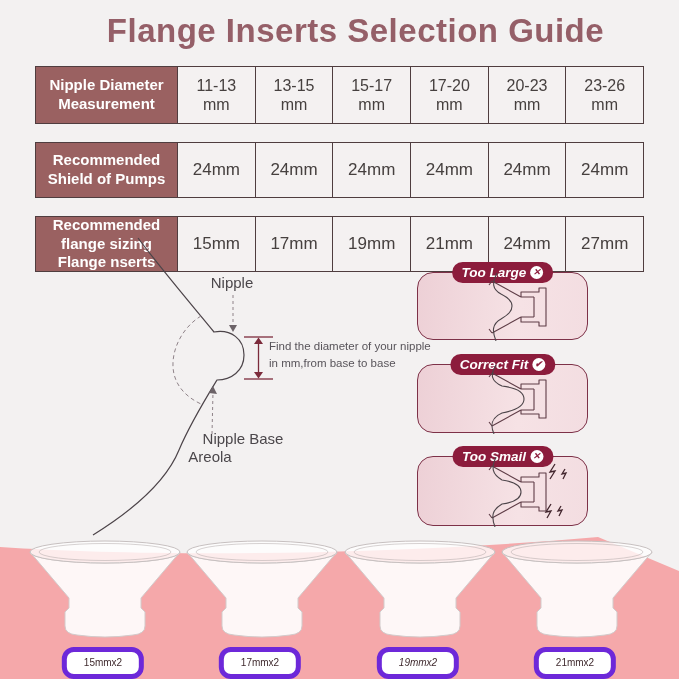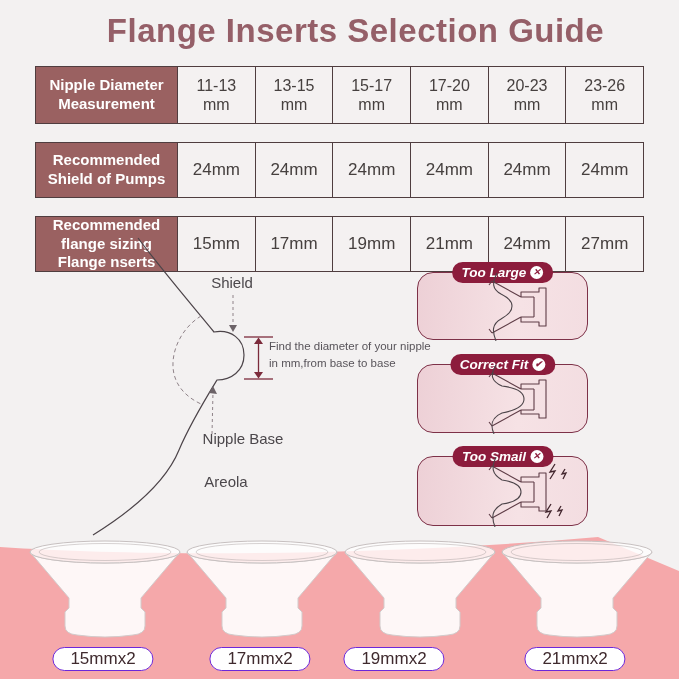--- a/index.html
+++ b/index.html
@@ -36,22 +36,22 @@
          background:#8c1c3c;color:#fff;border-radius:11px;height:21px;
          display:flex;align-items:center;gap:4px;padding:0 10px;
          font-size:13.5px;font-weight:bold;white-space:nowrap;font-style:italic;}
   .badge .circ{display:inline-flex;align-items:center;justify-content:center;
          width:13px;height:13px;border-radius:50%;background:#fff;color:#8c1c3c;
          font-size:9px;font-weight:bold;line-height:1;}
 
   
   #bottom-svg{position:absolute;left:0;top:530px;}
   .pill{position:absolute;top:647px;transform:translateX(-50%);
-        background:#ffffff;border:1px solid #6d28d9;border-radius:12px;
-        height:22px;line-height:22px;padding:0 17px;font-size:17px;color:#3f2a2e;white-space:nowrap;text-align:right;}
+        background:#ffffff;border:5px solid #6d28d9;border-radius:12px;
+        height:22px;line-height:22px;padding:0 17px;font-size:10px;color:#3f2a2e;white-space:nowrap;text-align:right;}
 
   #diagram-svg{position:absolute;left:0;top:0;pointer-events:none;}
 </style>
 </head>
 <body>
 
 <div id="stage">
 
   <div class="title">Flange Inserts Selection Guide</div>
 
@@ -122,21 +122,21 @@
     </g>
     <g transform="translate(577,22)">
       <path d="M-75,0 A75,11 0 0 0 75,0 L36,46 L36,56 L40,60 L40,74 Q40,82 28,83 Q0,87 -28,83 Q-40,82 -40,74 L-40,60 L-36,56 L-36,46 Z" fill="rgba(255,255,255,0.9)" stroke="#d2cbcb" stroke-width="1"></path>
       <ellipse cx="0" cy="0" rx="75" ry="11" fill="rgba(255,255,255,0.78)" stroke="#c7c0c0" stroke-width="1"></ellipse>
       <ellipse cx="0" cy="0" rx="66" ry="8.5" fill="none" stroke="rgba(170,163,163,0.6)" stroke-width="0.8"></ellipse>
     </g>
   </svg>
 
   <div class="pill" style="left:103px;">15mmx2</div>
   <div class="pill" style="left:260px;">17mmx2</div>
-  <div class="pill" style="left:394px;">19mmx2</div>
+  <div class="pill" style="left:418px;font-style:italic;">19mmx2</div>
   <div class="pill" style="left:575px;">21mmx2</div>
 
   <div class="fit-card" style="top:272px;height:68px;">
     <div class="badge">
       <span>Too Large</span>
       <span class="circ">✕</span>
     </div>
     <svg width="171" height="68" viewBox="0 0 171 68">
       <g fill="none" stroke="#5f3d47" stroke-width="1.1" stroke-linejoin="round">
         <path d="M74,8 L103,24 M74,60 L103,44 M74,8 L71,12 M74,60 L71,56"></path>
@@ -192,21 +192,21 @@
     <polygon points="209,393 217,394 213,386" fill="#6c6368"></polygon>
     <g stroke="#7c2b3b" stroke-width="1.3">
       <path d="M244,337 L273,337"></path>
       <path d="M244,379 L273,379"></path>
       <path d="M258.5,342 L258.5,374"></path>
     </g>
     <polygon points="254,344 263,344 258.5,337.5" fill="#7c2b3b"></polygon>
     <polygon points="254,372 263,372 258.5,378.5" fill="#7c2b3b"></polygon>
   </svg>
 
-  <div class="dlabel" style="left:232px;top:274px;">Shield</div>
+  <div class="dlabel" style="left:232px;top:274px;">Nipple</div>
   <div class="note">
     <div>Find the diameter of your nipple</div>
     <div>in mm,from base to base</div>
   </div>
   <div class="dlabel" style="left:243px;top:430px;">Nipple Base</div>
-  <div class="dlabel" style="left:210px;top:473px;margin-left:16px;">Areola</div>
+  <div class="dlabel" style="left:210px;top:448px;">Areola</div>
 
 </div>
 
 </body></html>

